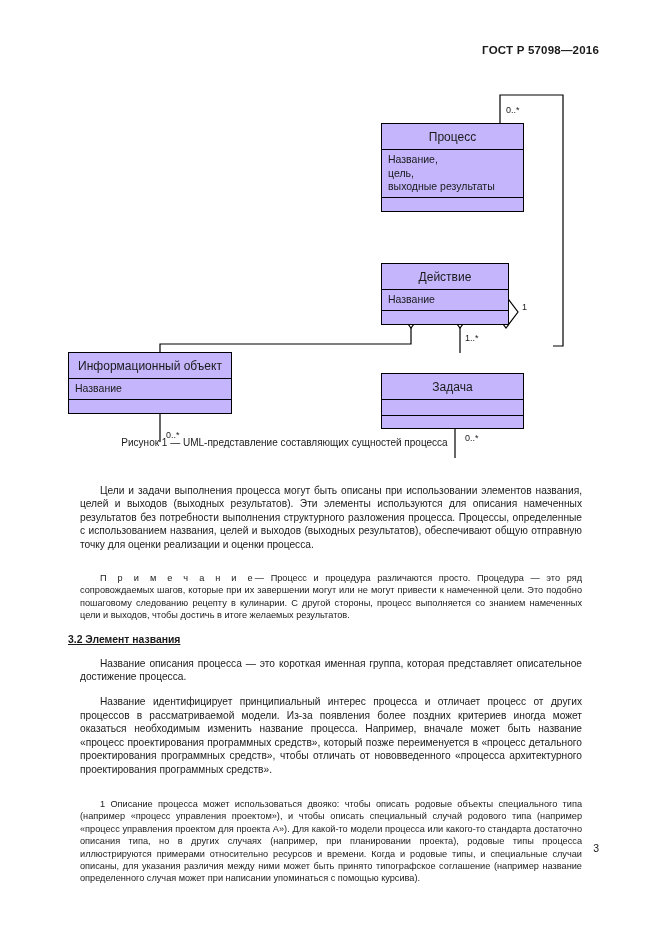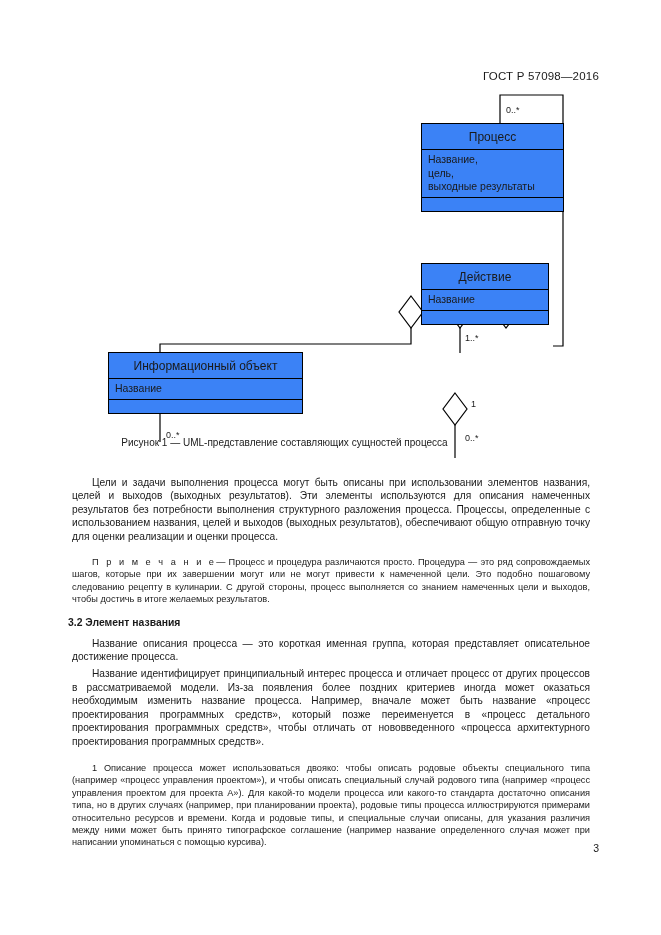--- a/index.html
+++ b/index.html
@@ -12,24 +12,24 @@
     height: 935px;
     position: relative;
     font-family: "Liberation Sans", sans-serif;
     color: #1a1a1a;
     overflow: hidden;
   }
 
   
   #doc-header {
     position: absolute;
-    top: 70px;
+    top: 44px;
     right: 62px;
     font-size: 11.5px;
-    font-weight: normal;
+    font-weight: bold;
     letter-spacing: 0.2px;
     white-space: nowrap;
   }
 
   
   #figure {
     position: absolute;
     left: 0;
     top: 88px;
     width: 661px;
@@ -37,22 +37,21 @@
   }
   #uml-svg {
     position: absolute;
     left: 0;
     top: 0;
   }
   .class-box {
     position: absolute;
     box-sizing: border-box;
     border: 1.2px solid #000;
-    background: #3b82f6;
-    margin-left: 40px;
+    background: #c4b5fd;
   }
   .class-name {
     box-sizing: border-box;
     height: 26px;
     line-height: 26px;
     text-align: center;
     font-size: 12px;
     border-bottom: 1.2px solid #000;
     white-space: nowrap;
   }
@@ -83,21 +82,21 @@
   }
 
   
   #body-text {
     position: absolute;
     left: 68px;
     top: 472px;
     width: 526px;
   }
   p {
-    margin: 4px;
+    margin: 12px;
     font-size: 10.2px;
     line-height: 13.4px;
     text-align: justify;
     text-align-last: left;
   }
   p.body {
     text-indent: 20px;
     margin-bottom: 0px;
   }
   p.note {
@@ -105,20 +104,21 @@
     line-height: 12.4px;
     text-indent: 20px;
   }
   .spaced {
     letter-spacing: 2.2px;
   }
   h3 {
     margin: 11px 0 9px 0;
     font-size: 10.4px;
     font-weight: bold;
+    text-decoration: underline;
   }
   .gap-s { height: 9px; }
   .gap-m { height: 10px; }
   #notes-title {
     font-size: 9.2px;
     text-indent: 20px;
     margin: 0;
   }
 
   
@@ -173,22 +173,27 @@
 выходные результаты</div>
     <div class="class-ops" style="height:13px;"></div>
   </div>
 
   <div class="class-box" style="left:381px; top:175px; width:128px; height:62px;">
     <div class="class-name">Действие</div>
     <div class="class-attrs" style="height:21px;">Название</div>
     <div class="class-ops" style="height:13px;"></div>
   </div>
 
-
-  <div class="class-box" style="left:68px; top:264px; width:195px; height:62px;">
+  <div class="class-box" style="left:381px; top:285px; width:143px; height:56px;">
+    <div class="class-name">Задача</div>
+    <div class="class-attrs" style="height:16px;"></div>
+    <div class="class-ops" style="height:12px;"></div>
+  </div>
+
+  <div class="class-box" style="left:68px; top:264px; width:164px; height:62px;">
     <div class="class-name">Информационный объект</div>
     <div class="class-attrs" style="height:21px;">Название</div>
     <div class="class-ops" style="height:13px;"></div>
   </div>
 
 </div>
 
 <div id="fig-caption">Рисунок 1 — UML-представление составляющих сущностей процесса</div>
 
 <div id="body-text">

